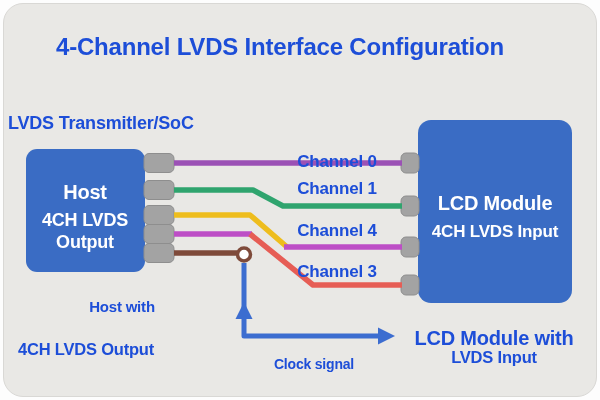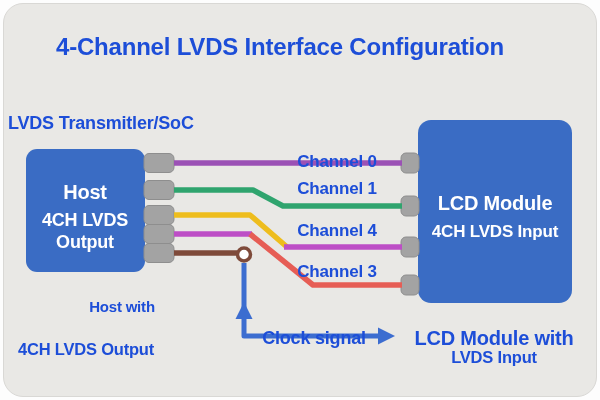--- a/index.html
+++ b/index.html
@@ -64,17 +64,17 @@
   <div class="t ctr wh" style="left:495px;top:222px;font-size:17px;">4CH LVDS Input</div>
 
   <div class="t ctr" style="left:337px;top:152px;font-size:17px;">Channel 0</div>
   <div class="t ctr" style="left:337px;top:179px;font-size:17px;">Channel 1</div>
   <div class="t ctr" style="left:337px;top:221px;font-size:17px;">Channel 4</div>
   <div class="t ctr" style="left:337px;top:262px;font-size:17px;">Channel 3</div>
 
   <div class="t ctr" style="left:86px;top:298px;font-size:15px;margin-left:36px;">Host with</div>
   <div class="t ctr" style="left:86px;top:318px;font-size:16.5px;margin-top:22px;">4CH LVDS Output</div>
 
-  <div class="t ctr" style="left:314px;top:328px;font-size:18px;">Clock signal</div>
+  <div class="t ctr" style="left:314px;top:356px;font-size:14px;">Clock signal</div>
 
   <div class="t ctr" style="left:494px;top:327px;font-size:20px;">LCD Module with</div>
   <div class="t ctr" style="left:494px;top:348px;font-size:16.5px;">LVDS Input</div>
 </div>
 
 </body></html>

